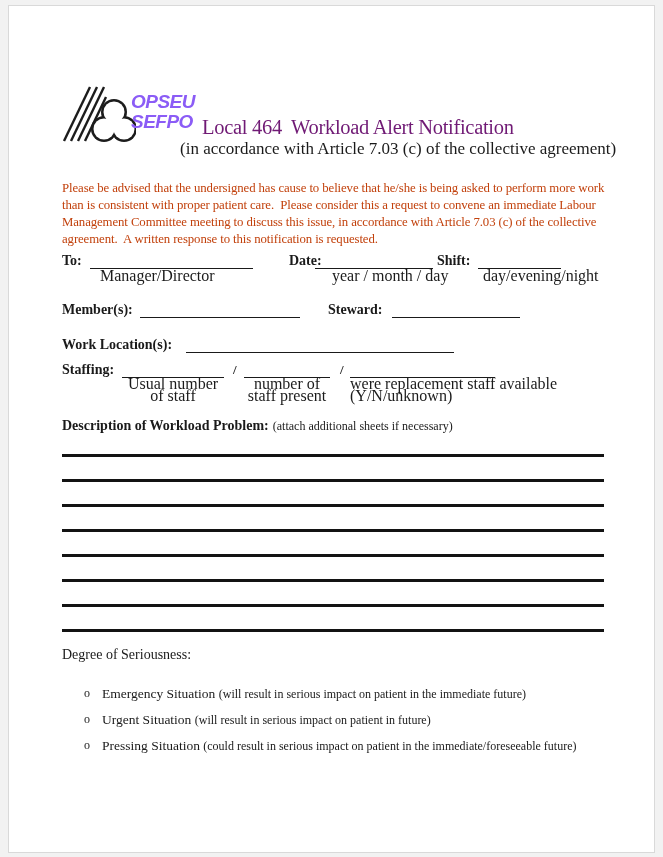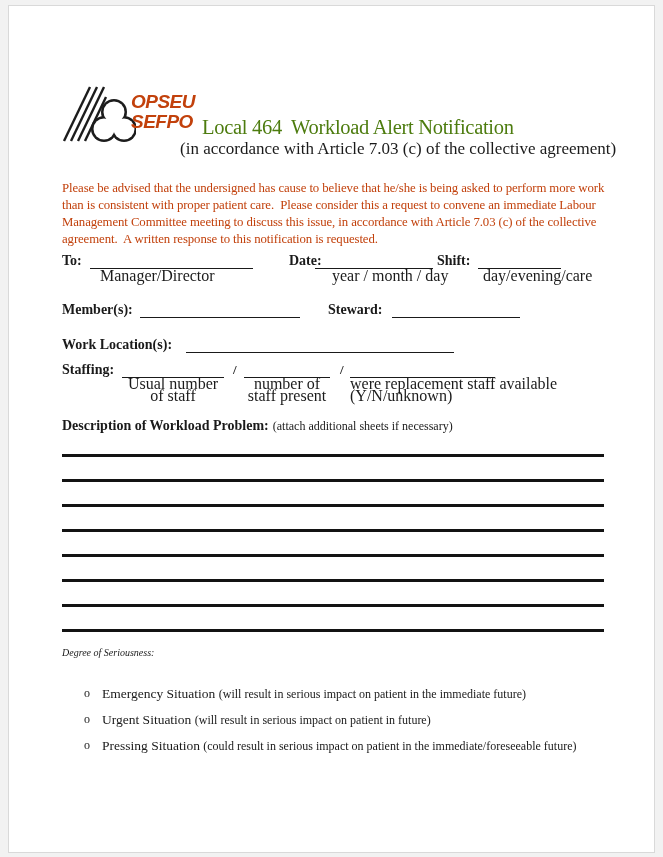--- a/index.html
+++ b/index.html
@@ -10,37 +10,37 @@
     color:#1a1a1a;
   }
   .abs{position:absolute;}
   .page{
     position:absolute;left:8px;top:5px;width:645px;height:846px;
     background:#ffffff;border:1px solid #d9d9d9;
   }
   .logo-text{
     font-family:"Liberation Sans", sans-serif;
     font-weight:bold;font-style:italic;
-    font-size:19px;line-height:20px;letter-spacing:-0.5px;color:#c2410c;
+    font-size:19px;line-height:20px;letter-spacing:-0.5px;color:#8b5cf6;
   }
   .doc-title{
-    font-size:20.5px;letter-spacing:-0.3px;white-space:pre;color:#4d7c0f;text-align:center;
+    font-size:20.5px;letter-spacing:-0.3px;white-space:pre;color:#701a75;text-align:center;
   }
   .doc-subtitle{font-size:17px;color:#1a1a1a;}
   .intro{
     font-size:12.8px;line-height:17px;letter-spacing:-0.1px;
     white-space:pre-wrap;color:#c2410c;
   }
   .blabel{font-weight:bold;font-size:14px;line-height:16px;}
   .fill-line{height:14px;border-bottom:1.5px solid #1a1a1a;}
   .sub{font-size:16px;line-height:12px;color:#1b1b1b;}
   .sub.center{text-align:center;}
   .desc-note{font-size:12px;}
   .rule{position:absolute;left:62px;width:542px;height:3px;background:#131313;}
-  .degree-heading{font-size:10px;font-style:italic;}
+  .degree-heading{font-size:14px;}
   .bullet{font-size:12px;line-height:14px;}
   .item{font-size:13.5px;line-height:26px;}
   .item .note{font-size:12px;}
   .slash{font-size:13px;font-weight:bold;}
 </style>
 </head>
 <body>
 
 <div class="page"></div>
 
@@ -74,21 +74,21 @@
 <span class="abs blabel" style="left:62px;top:253px;">To:</span>
 <div class="abs fill-line" style="left:90px;top:254px;width:163px;"></div>
 <span class="abs sub" style="left:100px;top:270px;">Manager/Director</span>
 
 <span class="abs blabel" style="left:289px;top:253px;">Date:</span>
 <div class="abs fill-line" style="left:315px;top:254px;width:118px;"></div>
 <span class="abs sub" style="left:332px;top:270px;">year / month / day</span>
 
 <span class="abs blabel" style="left:437px;top:253px;">Shift:</span>
 <div class="abs fill-line" style="left:478px;top:254px;width:83px;"></div>
-<span class="abs sub" style="left:483px;top:270px;">day/evening/care</span>
+<span class="abs sub" style="left:483px;top:270px;">day/evening/night</span>
 
 <span class="abs blabel" style="left:62px;top:302px;">Member(s):</span>
 <div class="abs fill-line" style="left:140px;top:303px;width:160px;"></div>
 <span class="abs blabel" style="left:328px;top:302px;">Steward:</span>
 <div class="abs fill-line" style="left:392px;top:303px;width:128px;"></div>
 
 <span class="abs blabel" style="left:62px;top:337px;">Work Location(s):</span>
 <div class="abs fill-line" style="left:186px;top:338px;width:268px;"></div>
 
 <span class="abs blabel" style="left:62px;top:362px;">Staffing:</span>

